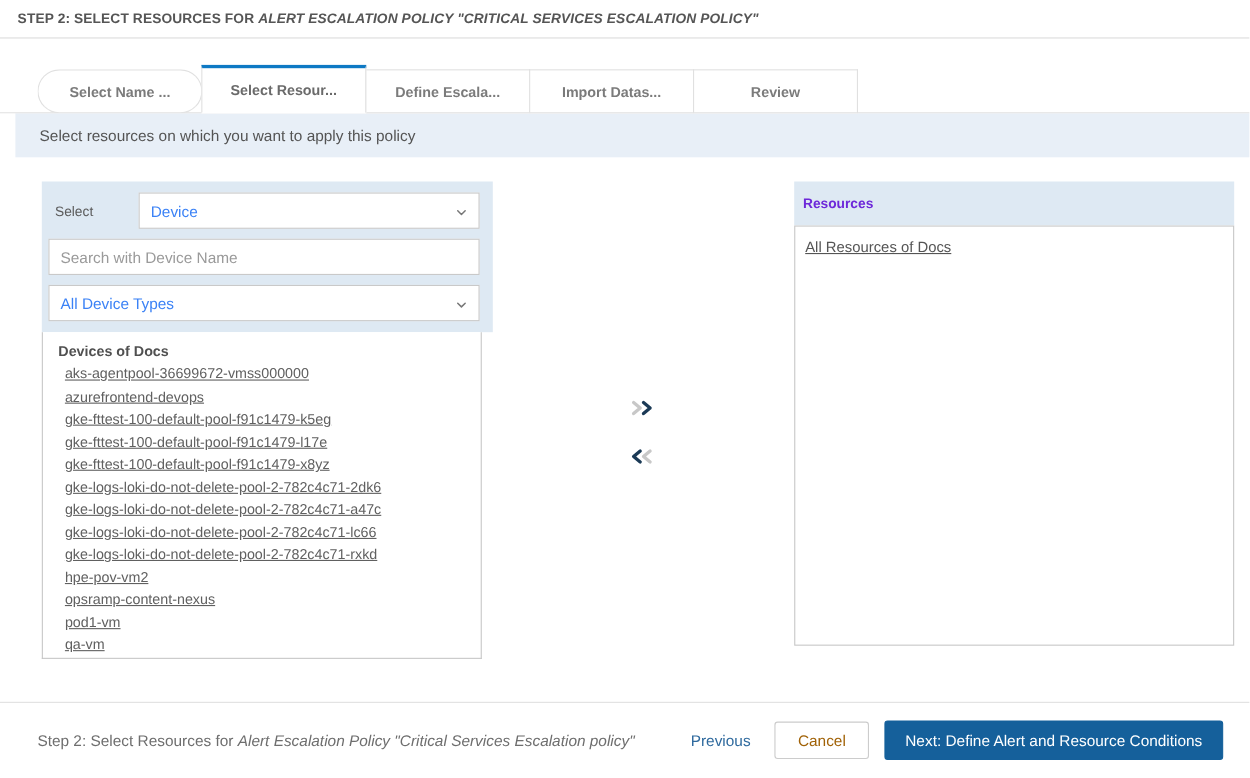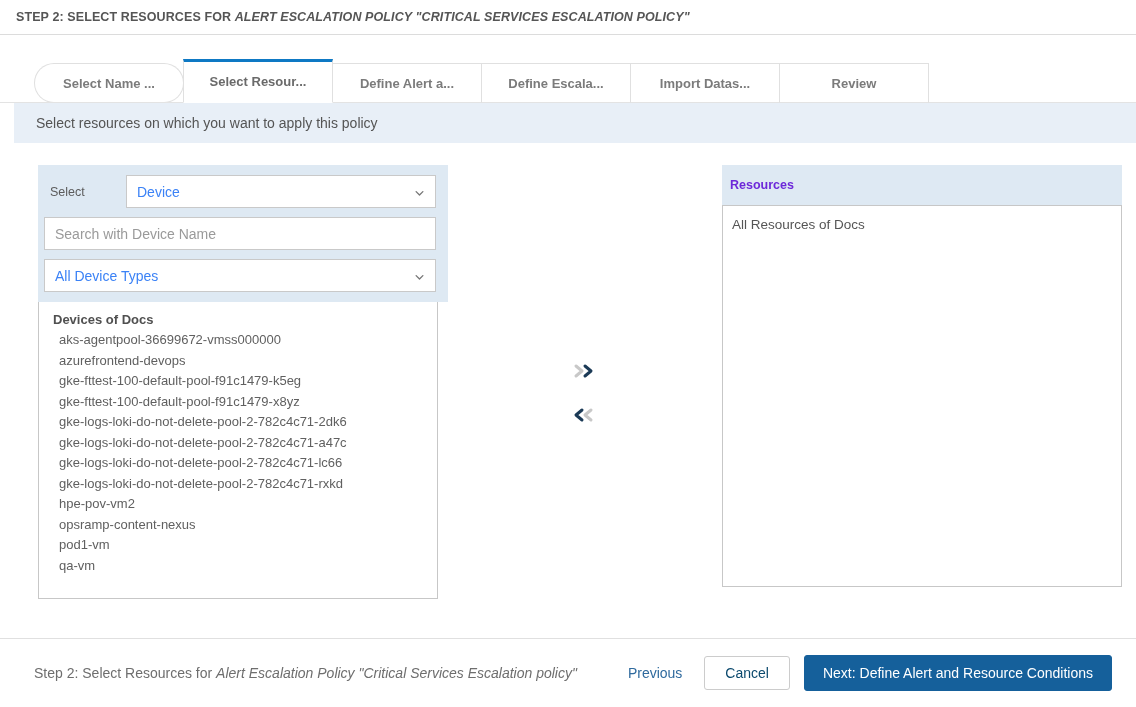--- a/index.html
+++ b/index.html
@@ -192,20 +192,21 @@
     color: #505050;
     padding: 2px 0 3px 14px;
   }
   .list-item {
     font-size: 13px;
     color: #606060;
     padding: 1px 0 1px 20px;
     line-height: 18.5px;
     cursor: pointer;
     white-space: nowrap;
+    text-decoration: underline;
   }
 
   
   .transfer {
     position: absolute;
     left: 562px;
     top: 218px;
     width: 50px;
     text-align: center;
   }
@@ -279,21 +280,21 @@
   .btn {
     font-family: "Liberation Sans", sans-serif;
     font-size: 14px;
     border-radius: 3px;
     cursor: pointer;
     box-sizing: border-box;
   }
   .btn-cancel {
     background: #ffffff;
     border: 1px solid #cccccc;
-    color: #0c4a6e;
+    color: #a16207;
     height: 34px;
     padding: 0 20px;
     margin-right: 14px;
   }
   .btn-primary {
     background: #15609b;
     border: 1px solid #15609b;
     color: #ffffff;
     height: 36px;
     padding: 0 18px;
@@ -305,21 +306,20 @@
 <div class="page-header">
   <div class="page-header-title">
     <span>STEP 2: SELECT RESOURCES FOR </span><span class="policy-name">ALERT ESCALATION POLICY "CRITICAL SERVICES ESCALATION POLICY"</span>
   </div>
 </div>
 
 <div class="tabs-wrap">
   <div class="tabs">
     <div class="tab w1">Select Name ...</div>
     <div class="tab w2 active">Select Resour...</div>
-    <div class="tab w3">Define Alert a...</div>
     <div class="tab w4">Define Escala...</div>
     <div class="tab w5">Import Datas...</div>
     <div class="tab w6">Review</div>
   </div>
 </div>
 
 <div class="info-banner">Select resources on which you want to apply this policy</div>
 
 <div class="content">
 
@@ -349,20 +349,21 @@
         </div>
       </div>
     </div>
 
     <div class="list-box">
       <div class="list-group-title">Devices of Docs</div>
       <div>
         <div class="list-item">aks-agentpool-36699672-vmss000000</div>
         <div class="list-item">azurefrontend-devops</div>
         <div class="list-item">gke-fttest-100-default-pool-f91c1479-k5eg</div>
+        <div class="list-item">gke-fttest-100-default-pool-f91c1479-l17e</div>
         <div class="list-item">gke-fttest-100-default-pool-f91c1479-x8yz</div>
         <div class="list-item">gke-logs-loki-do-not-delete-pool-2-782c4c71-2dk6</div>
         <div class="list-item">gke-logs-loki-do-not-delete-pool-2-782c4c71-a47c</div>
         <div class="list-item">gke-logs-loki-do-not-delete-pool-2-782c4c71-lc66</div>
         <div class="list-item">gke-logs-loki-do-not-delete-pool-2-782c4c71-rxkd</div>
         <div class="list-item">hpe-pov-vm2</div>
         <div class="list-item">opsramp-content-nexus</div>
         <div class="list-item">pod1-vm</div>
         <div class="list-item">qa-vm</div>
       </div>

